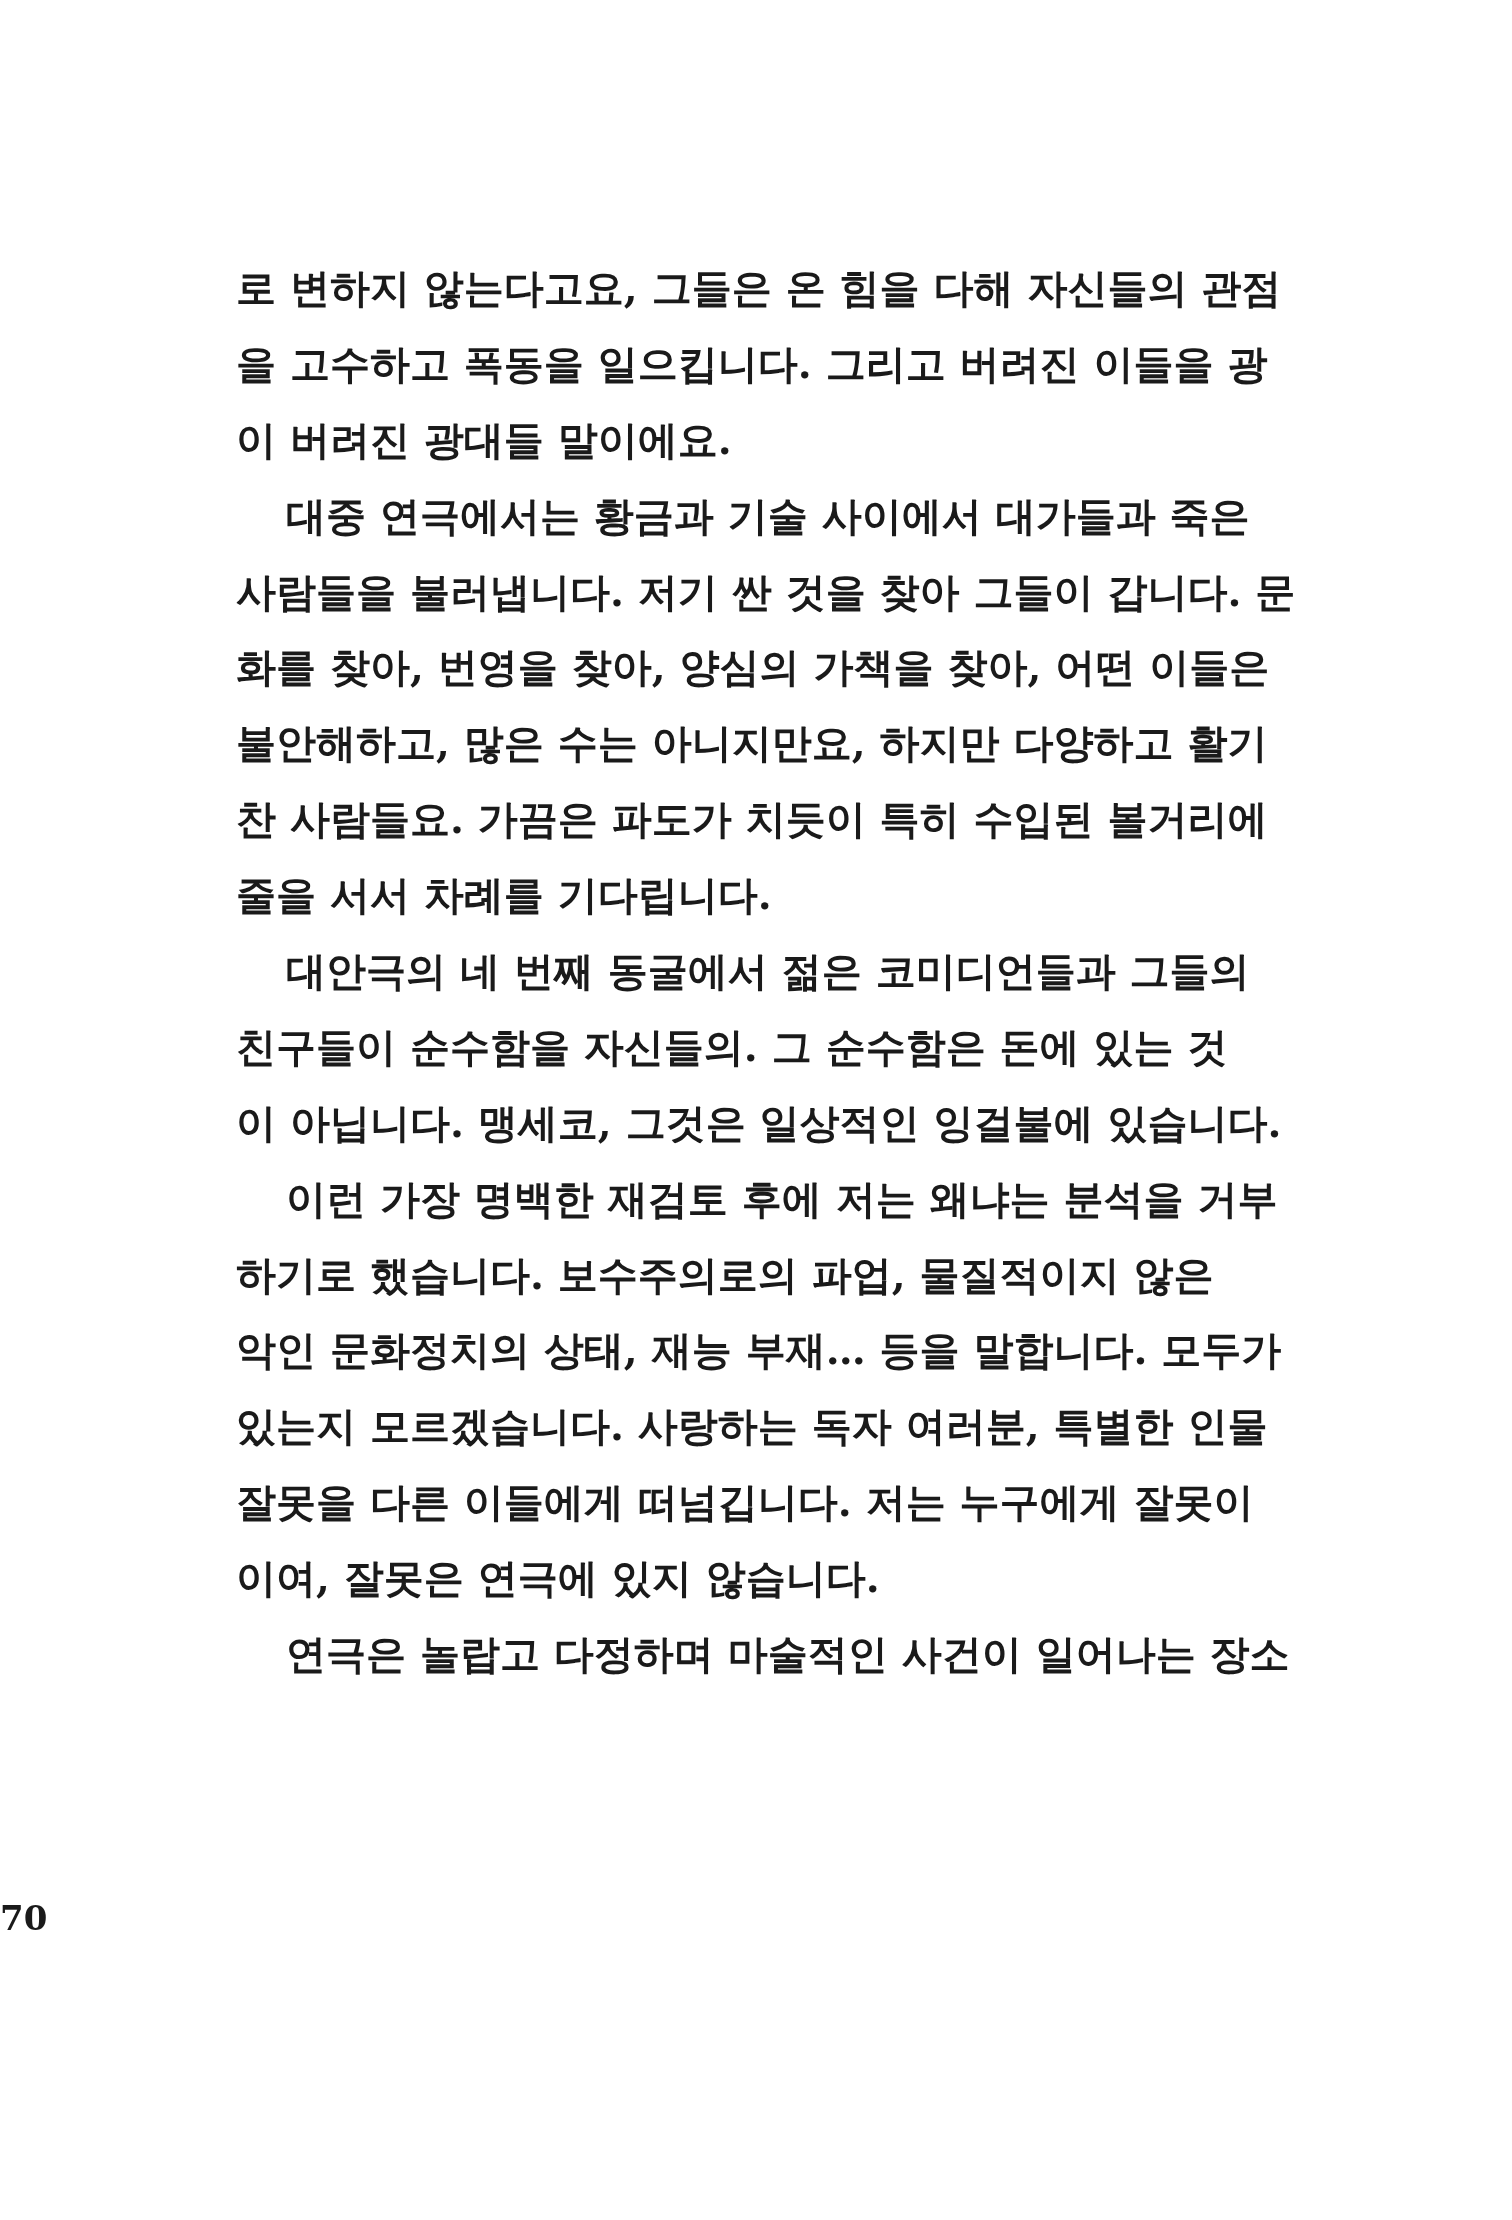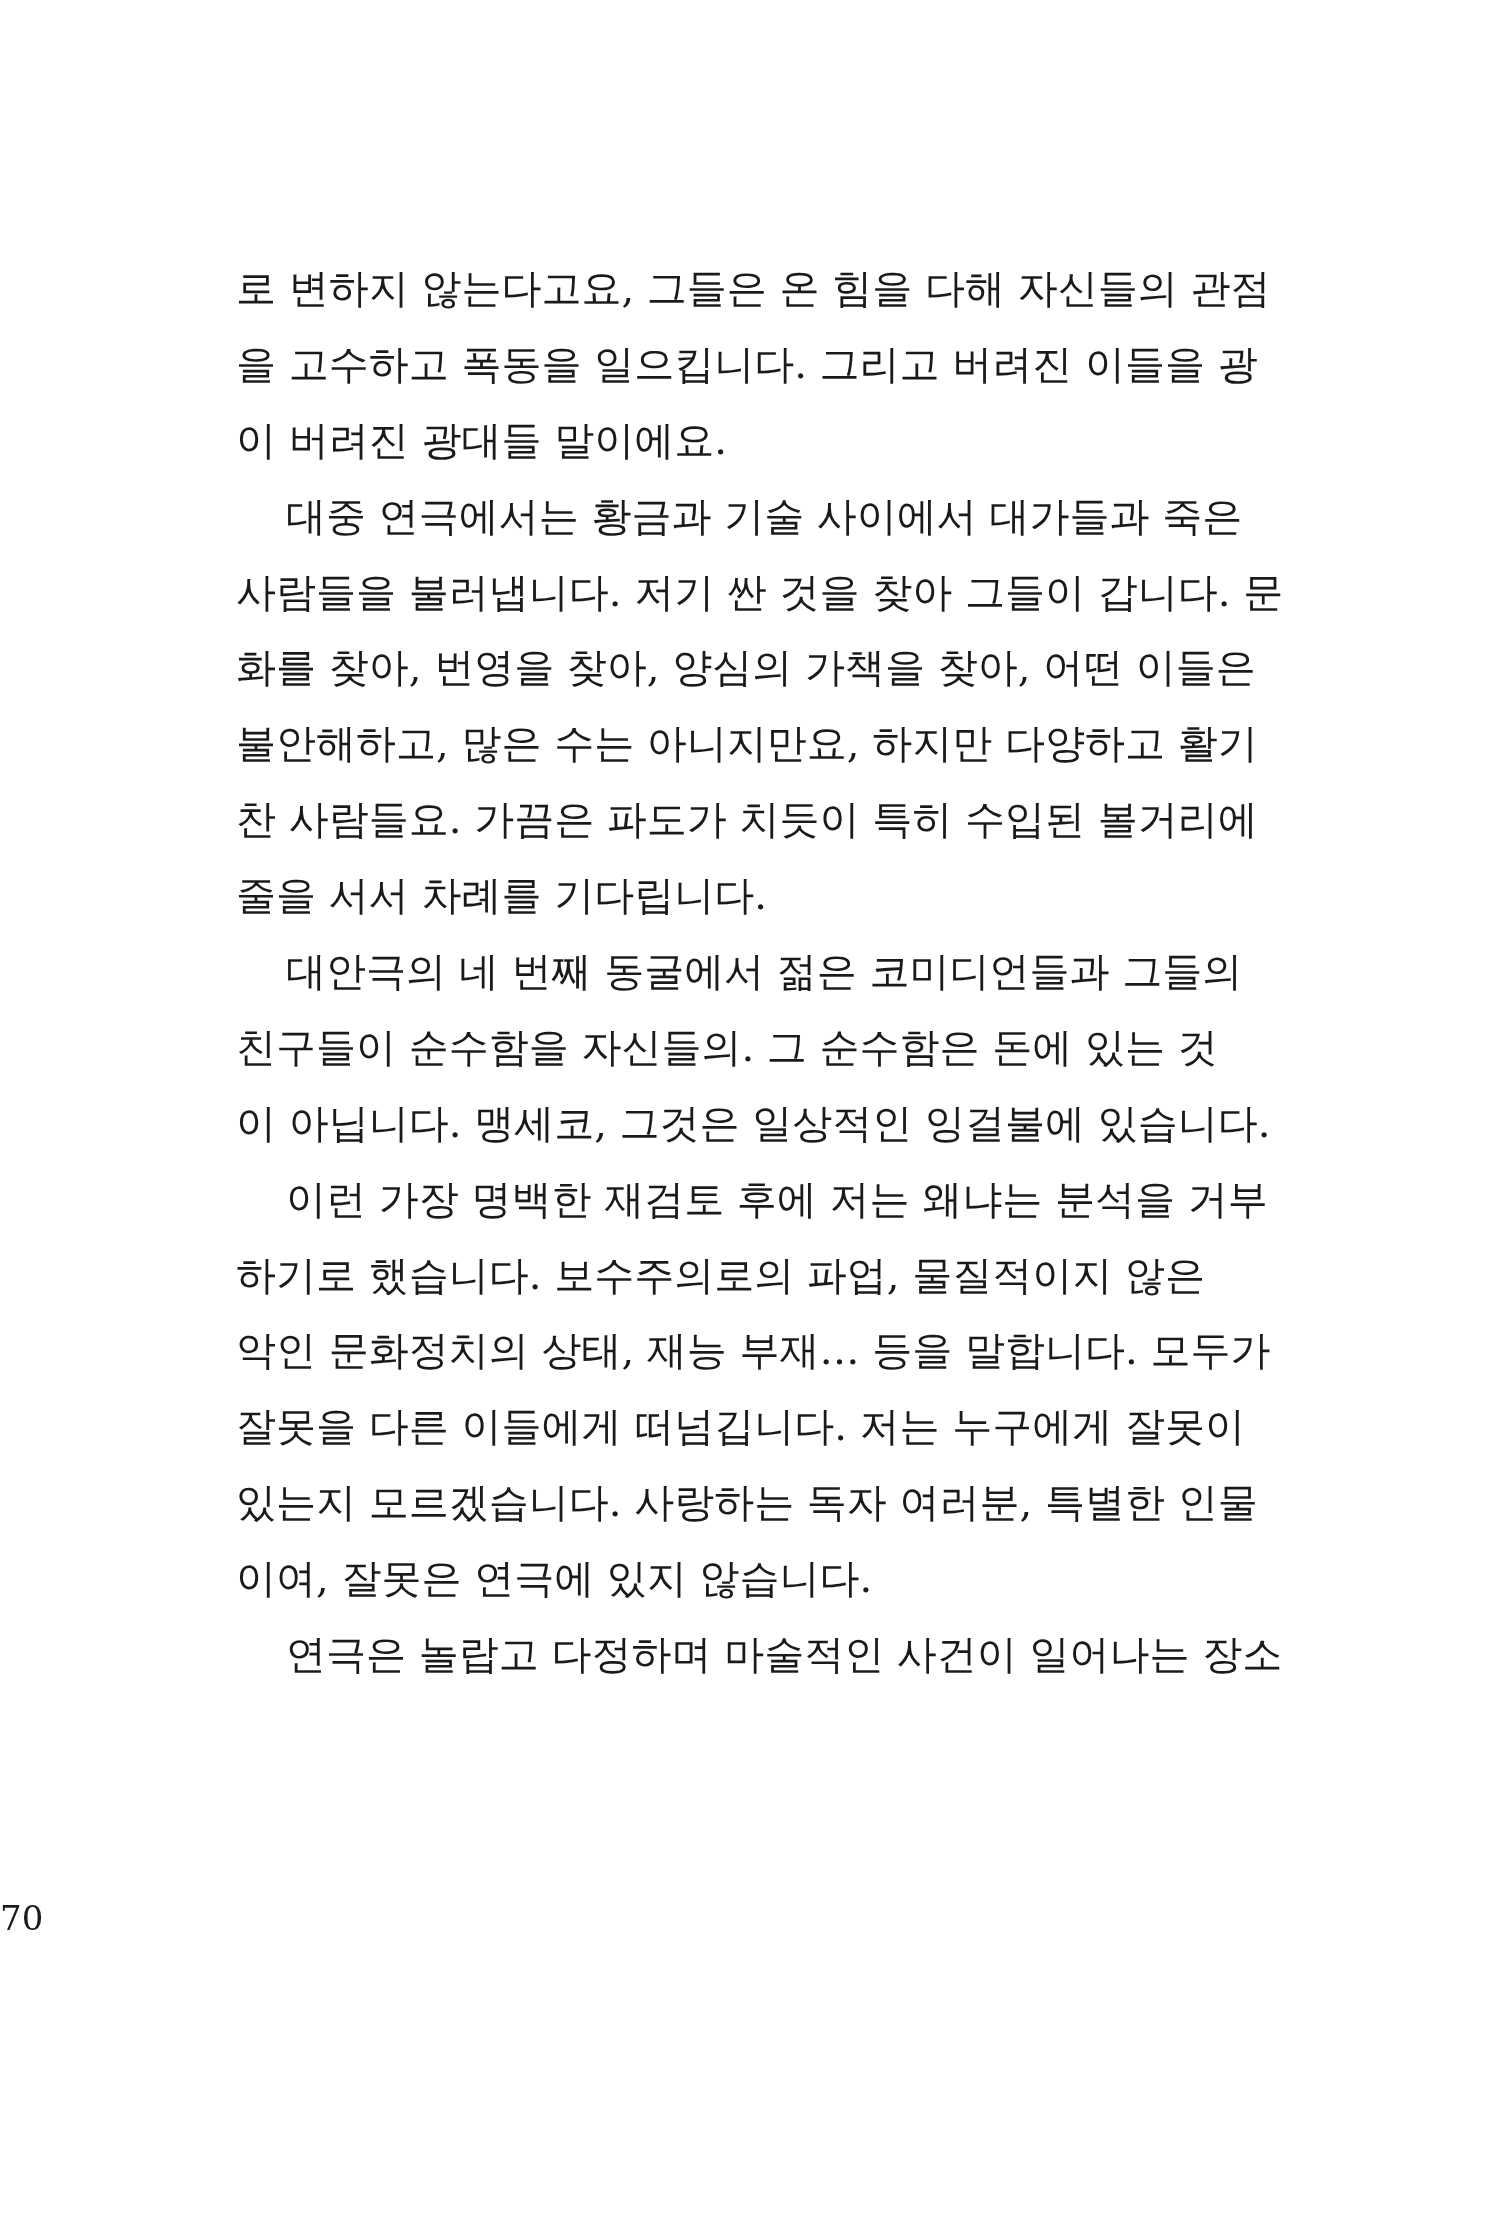--- a/index.html
+++ b/index.html
@@ -13,20 +13,21 @@
     position: relative;
     overflow: hidden;
     font-family: "DejaVu Serif", "Liberation Serif", serif;
     color: #1a1a1a;
   }
   .page {
     position: absolute;
     left: 0; top: 0;
     width: 1512px;
     height: 2212px;
+    font-weight: bold;
   }
   .text-block {
     position: absolute;
     left: 236px;
     top: 256px;
     width: 944px;
   }
   .line {
     display: block;
     height: 75.9px;
@@ -71,21 +72,21 @@
     <span class="line">찬 사람들요. 가끔은 파도가 치듯이 특히 수입된 볼거리에</span>
     <span class="line last">줄을 서서 차례를 기다립니다.</span>
 
     <span class="line indent">대안극의 네 번째 동굴에서 젊은 코미디언들과 그들의</span>
     <span class="line">친구들이 순수함을 자신들의. 그 순수함은 돈에 있는 것</span>
     <span class="line last">이 아닙니다. 맹세코, 그것은 일상적인 잉걸불에 있습니다.</span>
 
     <span class="line indent">이런 가장 명백한 재검토 후에 저는 왜냐는 분석을 거부</span>
     <span class="line">하기로 했습니다. 보수주의로의 파업, 물질적이지 않은</span>
     <span class="line">악인 문화정치의 상태, 재능 부재… 등을 말합니다. 모두가</span>
+    <span class="line">있는지 모르겠습니다. 사랑하는 독자 여러분, 특별한 인물</span>
     <span class="line">잘못을 다른 이들에게 떠넘깁니다. 저는 누구에게 잘못이</span>
-    <span class="line">있는지 모르겠습니다. 사랑하는 독자 여러분, 특별한 인물</span>
     <span class="line last">이여, 잘못은 연극에 있지 않습니다.</span>
 
     <span class="line indent">연극은 놀랍고 다정하며 마술적인 사건이 일어나는 장소</span>
   </div>
 
   <div class="page-number">70</div>
 </div>
 
 </body></html>

